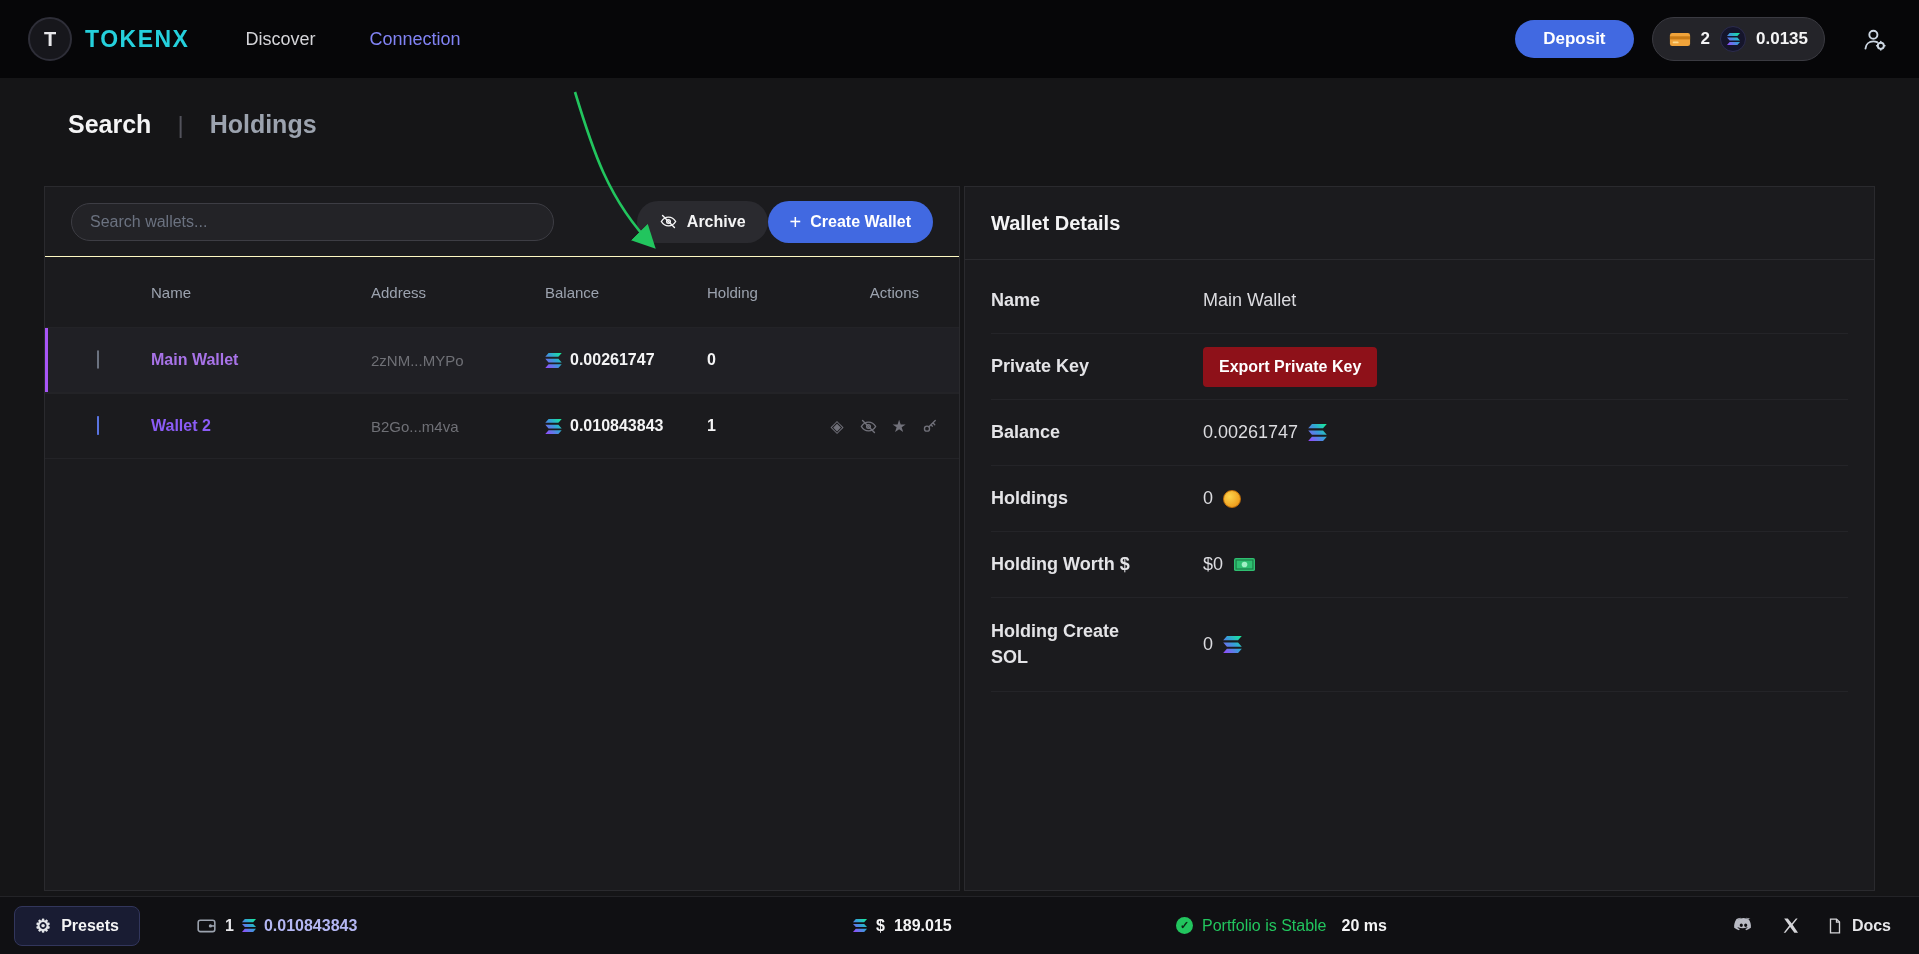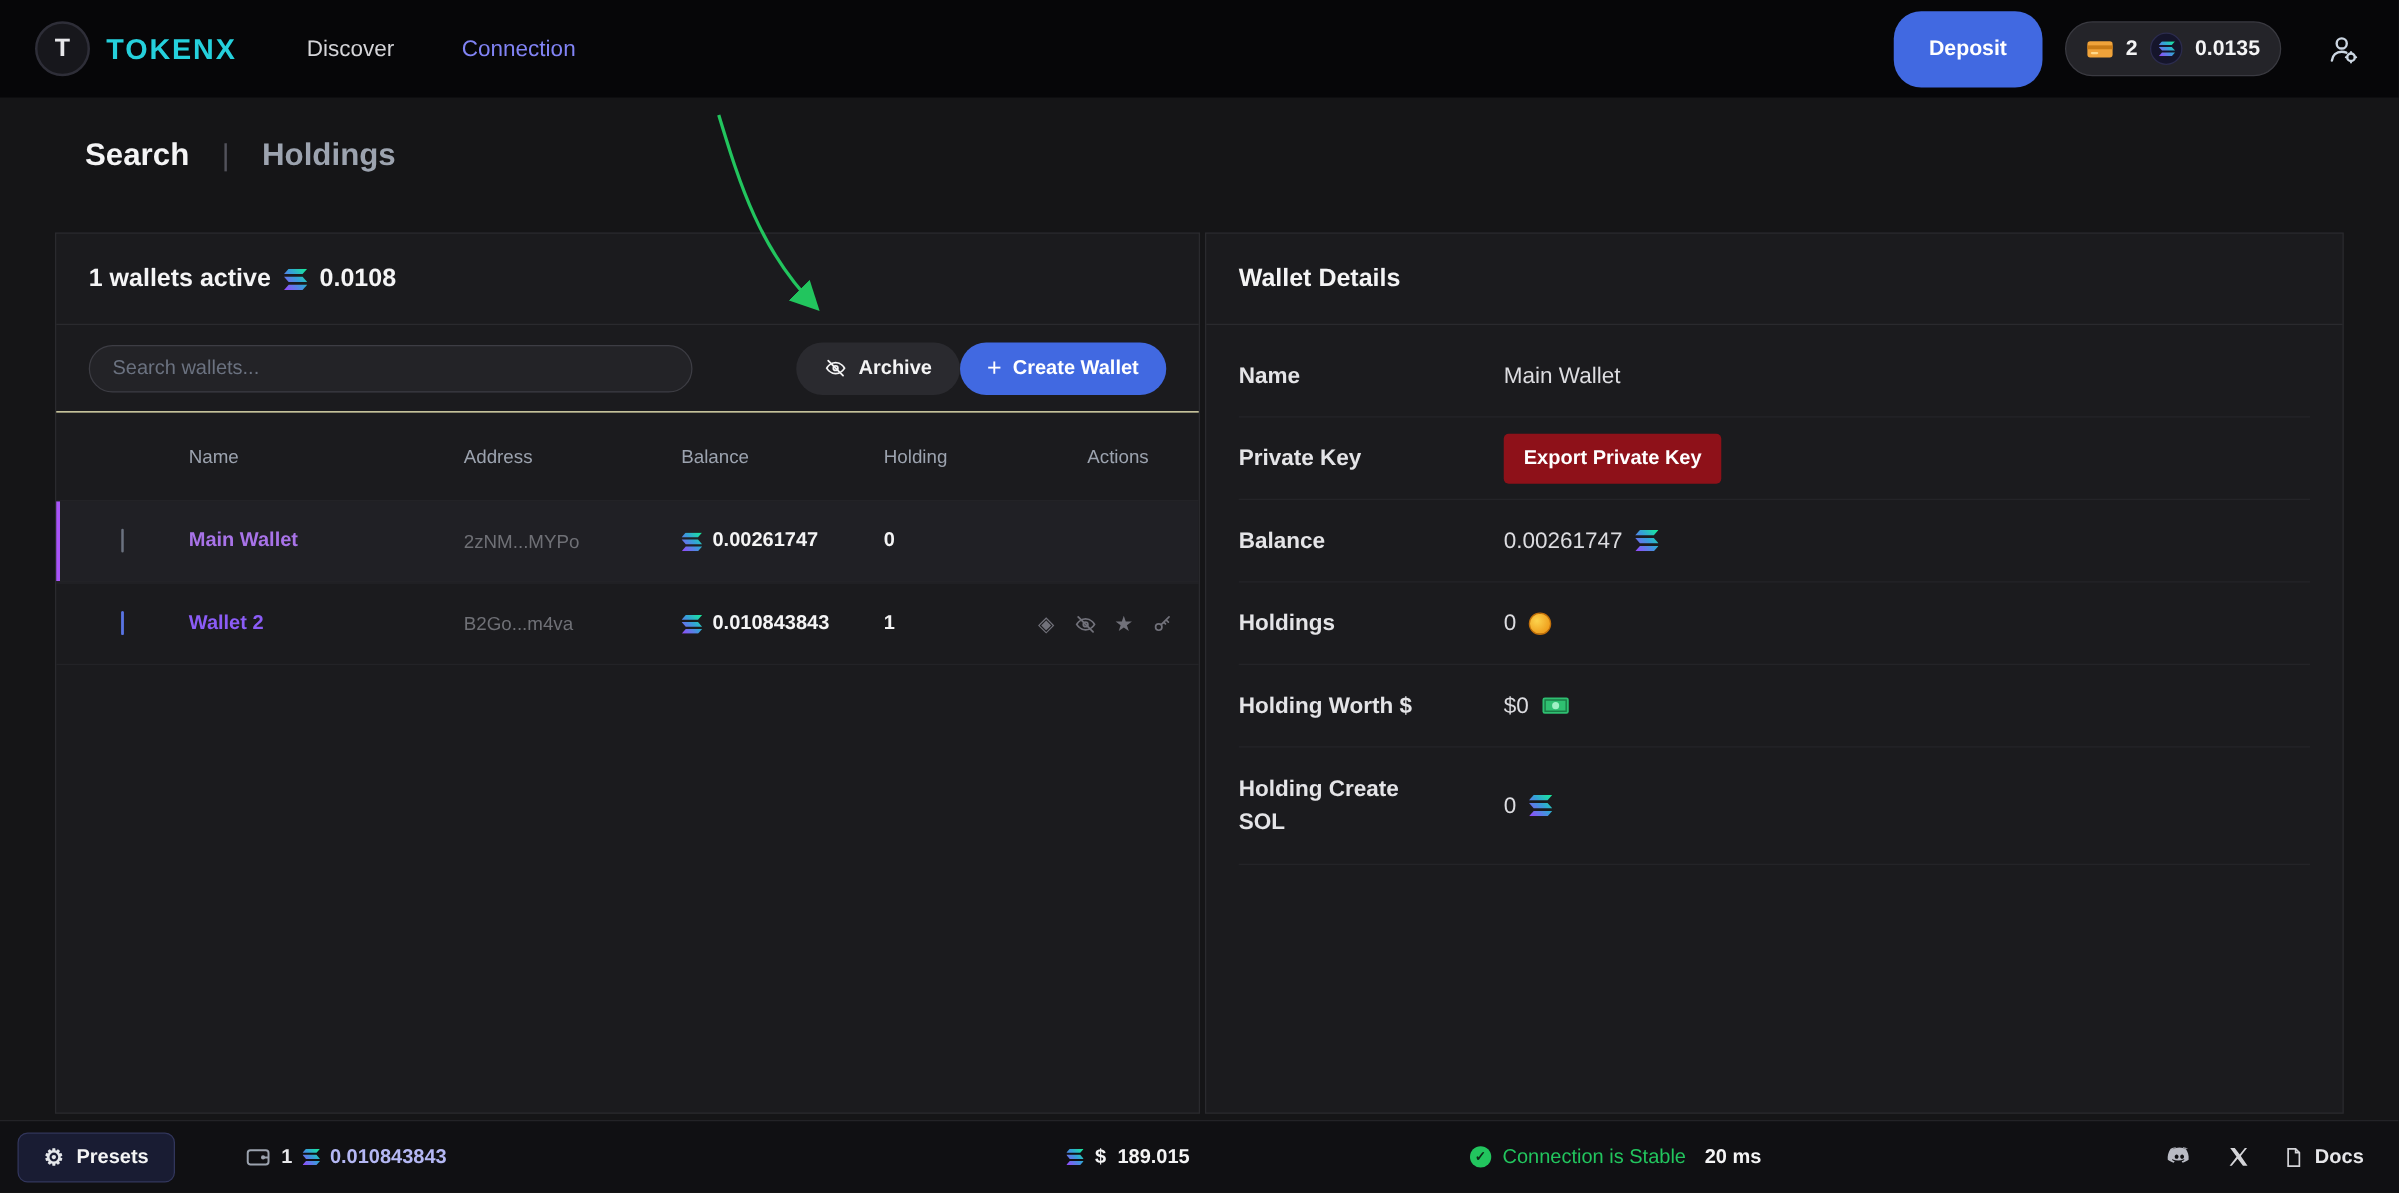--- a/index.html
+++ b/index.html
@@ -24,21 +24,21 @@
     display:flex;align-items:center;justify-content:center;
     font-size:20px;font-weight:700;color:#e7e7ea;
   }
   .logo-text{color:#25d0dc;font-size:23px;font-weight:800;letter-spacing:1.5px}
   .nav-links{display:flex;gap:54px;margin-left:56px}
   .nav-link{font-size:18px;color:#d4d4d8;cursor:pointer;text-decoration:none}
   .nav-link.active{color:#8183f4}
   .nav-right{display:flex;align-items:center;gap:18px}
   .deposit-btn{
     background:#4169e1;color:#fff;border:none;border-radius:22px;
-    height:61px;padding:0 28px;font-size:17px;font-weight:600;
+    height:38px;padding:0 28px;font-size:17px;font-weight:600;
     font-family:inherit;cursor:pointer;
   }
   .balance-pill{
     display:flex;align-items:center;gap:10px;
     background:#242429;border:1px solid #3a3a41;border-radius:22px;
     height:44px;padding:0 16px;cursor:pointer;
   }
   .pill-num{font-size:17px;font-weight:700;color:#f4f4f5}
   .sol-circle{
     width:26px;height:26px;border-radius:50%;background:#15152b;
@@ -225,27 +225,20 @@
   <span class="tab">Search</span>
   <span class="tab-sep">|</span>
   <span class="tab inactive">Holdings</span>
 </div>
 
 <svg class="annotation-arrow" width="200" height="220" viewBox="0 0 200 220">
   <path d="M55 12 C 72 68, 88 120, 133 166" stroke="#22c55e" stroke-width="2.6" fill="none" marker-end="url(#arrowhead)"></path>
 </svg>
 
 <section class="panel panel-left">
-  <div class="panel-header">
-    <span>1 wallets active</span>
-    <svg class="sol sol-lg">
-        <use href="#sol-sym"></use>
-      </svg>
-    <span>0.0108</span>
-  </div>
 
   <div class="toolbar">
     <input class="search-input" type="text" placeholder="Search wallets..." style="">
     <button class="archive-btn">
       <svg viewBox="0 0 24 24" width="19" height="19" fill="none" stroke="#f4f4f5" stroke-width="1.8" stroke-linecap="round">
         <path d="M3 12s3.2-5.5 9-5.5S21 12 21 12s-3.2 5.5-9 5.5S3 12 3 12z"></path>
         <circle cx="12" cy="12" r="2.3"></circle>
         <path d="M4.5 4.5l15 15"></path>
       </svg>
       <span>Archive</span>
@@ -395,21 +388,21 @@
   <div class="sb-price">
     <svg class="sol sol-sm">
         <use href="#sol-sym"></use>
       </svg>
     <span>$</span>
     <span>189.015</span>
   </div>
 
   <div class="sb-conn">
     <span class="conn-dot">✓</span>
-    <span class="conn-text">Connection is Stable</span>
+    <span class="conn-text">Portfolio is Stable</span>
     <span class="conn-latency">20 ms</span>
   </div>
 
   <div class="sb-right">
     <span class="sb-icon">
       <svg viewBox="0 0 24 24" width="23" height="23" fill="#b9bbc4">
         <path d="M19.3 5.3A16.9 16.9 0 0 0 15.1 4l-.2.4c1.5.4 2.2.9 3 1.5a11.3 11.3 0 0 0-11.8 0c.8-.6 1.6-1.1 3-1.5L8.9 4a16.9 16.9 0 0 0-4.2 1.3C2.6 8.4 2 11.4 2.3 14.4c1.7 1.3 3.4 2 5 2.5l.8-1.3c-.9-.3-1.7-.7-2.4-1.3l.5-.4c2.9 1.4 6.7 1.4 9.6 0l.5.4c-.7.6-1.5 1-2.4 1.3l.8 1.3c1.6-.5 3.3-1.2 5-2.5.4-3.5-.6-6.5-2.4-9.1zM9.7 13.6c-.9 0-1.6-.8-1.6-1.8s.7-1.8 1.6-1.8 1.6.8 1.6 1.8-.7 1.8-1.6 1.8zm4.6 0c-.9 0-1.6-.8-1.6-1.8s.7-1.8 1.6-1.8 1.6.8 1.6 1.8-.7 1.8-1.6 1.8z"></path>
       </svg>
     </span>
     <span class="sb-icon">

